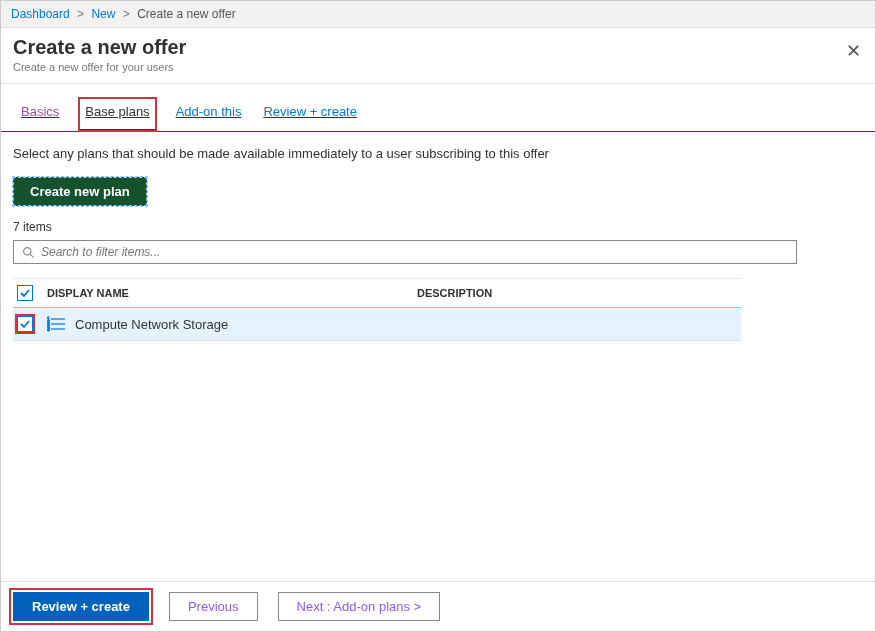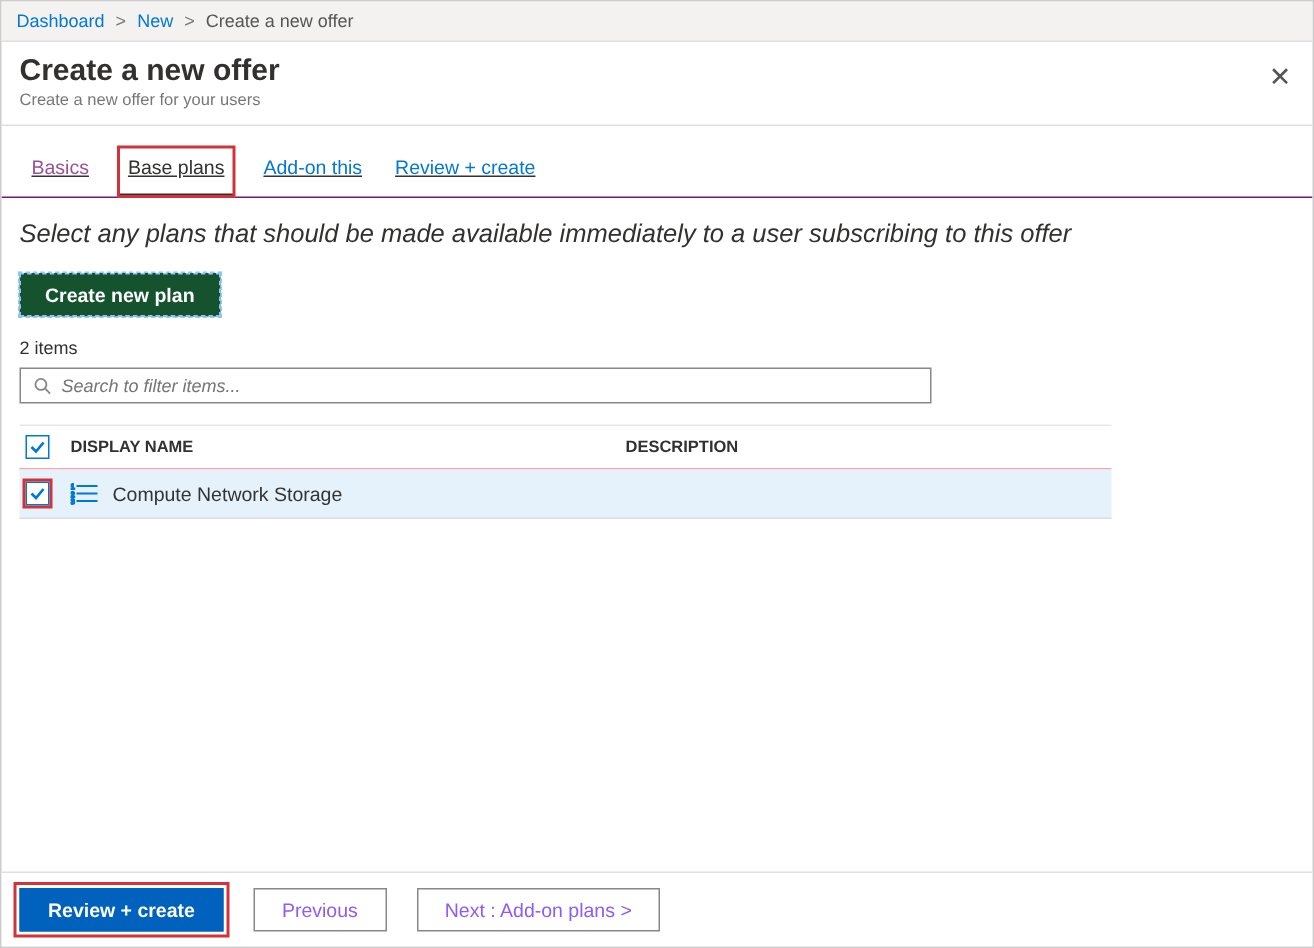--- a/index.html
+++ b/index.html
@@ -54,39 +54,39 @@
     .tab.active {
       color: #323130;
       border-bottom: 2px solid #323130;
     }
     .tab.highlight-box {
       outline: 2px solid #d13438;
       outline-offset: -1px;
       padding-left: 6px; padding-right: 6px;
     }
     .content { padding: 14px 12px 0; }
-    .desc { margin-bottom: 16px; font-size: 17px; font-style: italic; }
+    .desc { margin-bottom: 16px; font-size: 13px; }
     .create-plan-btn {
       background: #14532d;
       color: #fff;
       border: 1px dashed #8fc6ff;
       outline: 1px dashed #8fc6ff;
       padding: 6px 16px;
       font-size: 13px;
       font-weight: 600;
       cursor: pointer;
       margin-bottom: 14px;
     }
     .item-count { font-size: 12px; margin-bottom: 6px; }
     .search-wrap {
       border: 1px solid #8a8886;
       display: flex;
       align-items: center;
       padding: 4px 8px;
-      width: 608px;
+      width: 784px;
       margin-bottom: 14px;
     }
     .search-wrap svg { flex-shrink: 0; margin-right: 6px; }
     .search-wrap input {
       border: none; outline: none;
       font-size: 12px; font-style: italic;
       flex: 1;
       color: #666;
     }
     .table { width: 728px; }
@@ -174,21 +174,21 @@
   <div class="tab active highlight-box">Base plans</div>
   <div class="tab">Add-on this</div>
   <div class="tab">Review + create</div>
 </div>
 
 <div class="content">
   <div class="desc">Select any plans that should be made available immediately to a user subscribing to this offer</div>
 
   <button class="create-plan-btn">Create new plan</button>
 
-  <div class="item-count">2 items</div>
+  <div class="item-count">7 items</div>
 
   <div class="search-wrap">
     <svg width="13" height="13" viewBox="0 0 16 16" fill="none" stroke="#888" stroke-width="1.5">
       <circle cx="6.5" cy="6.5" r="4.5"></circle>
         <line x1="10" y1="10" x2="14" y2="14"></line>
     </svg>
     <input type="text" placeholder="Search to filter items..." style="">
   </div>
 
   <div class="table">

